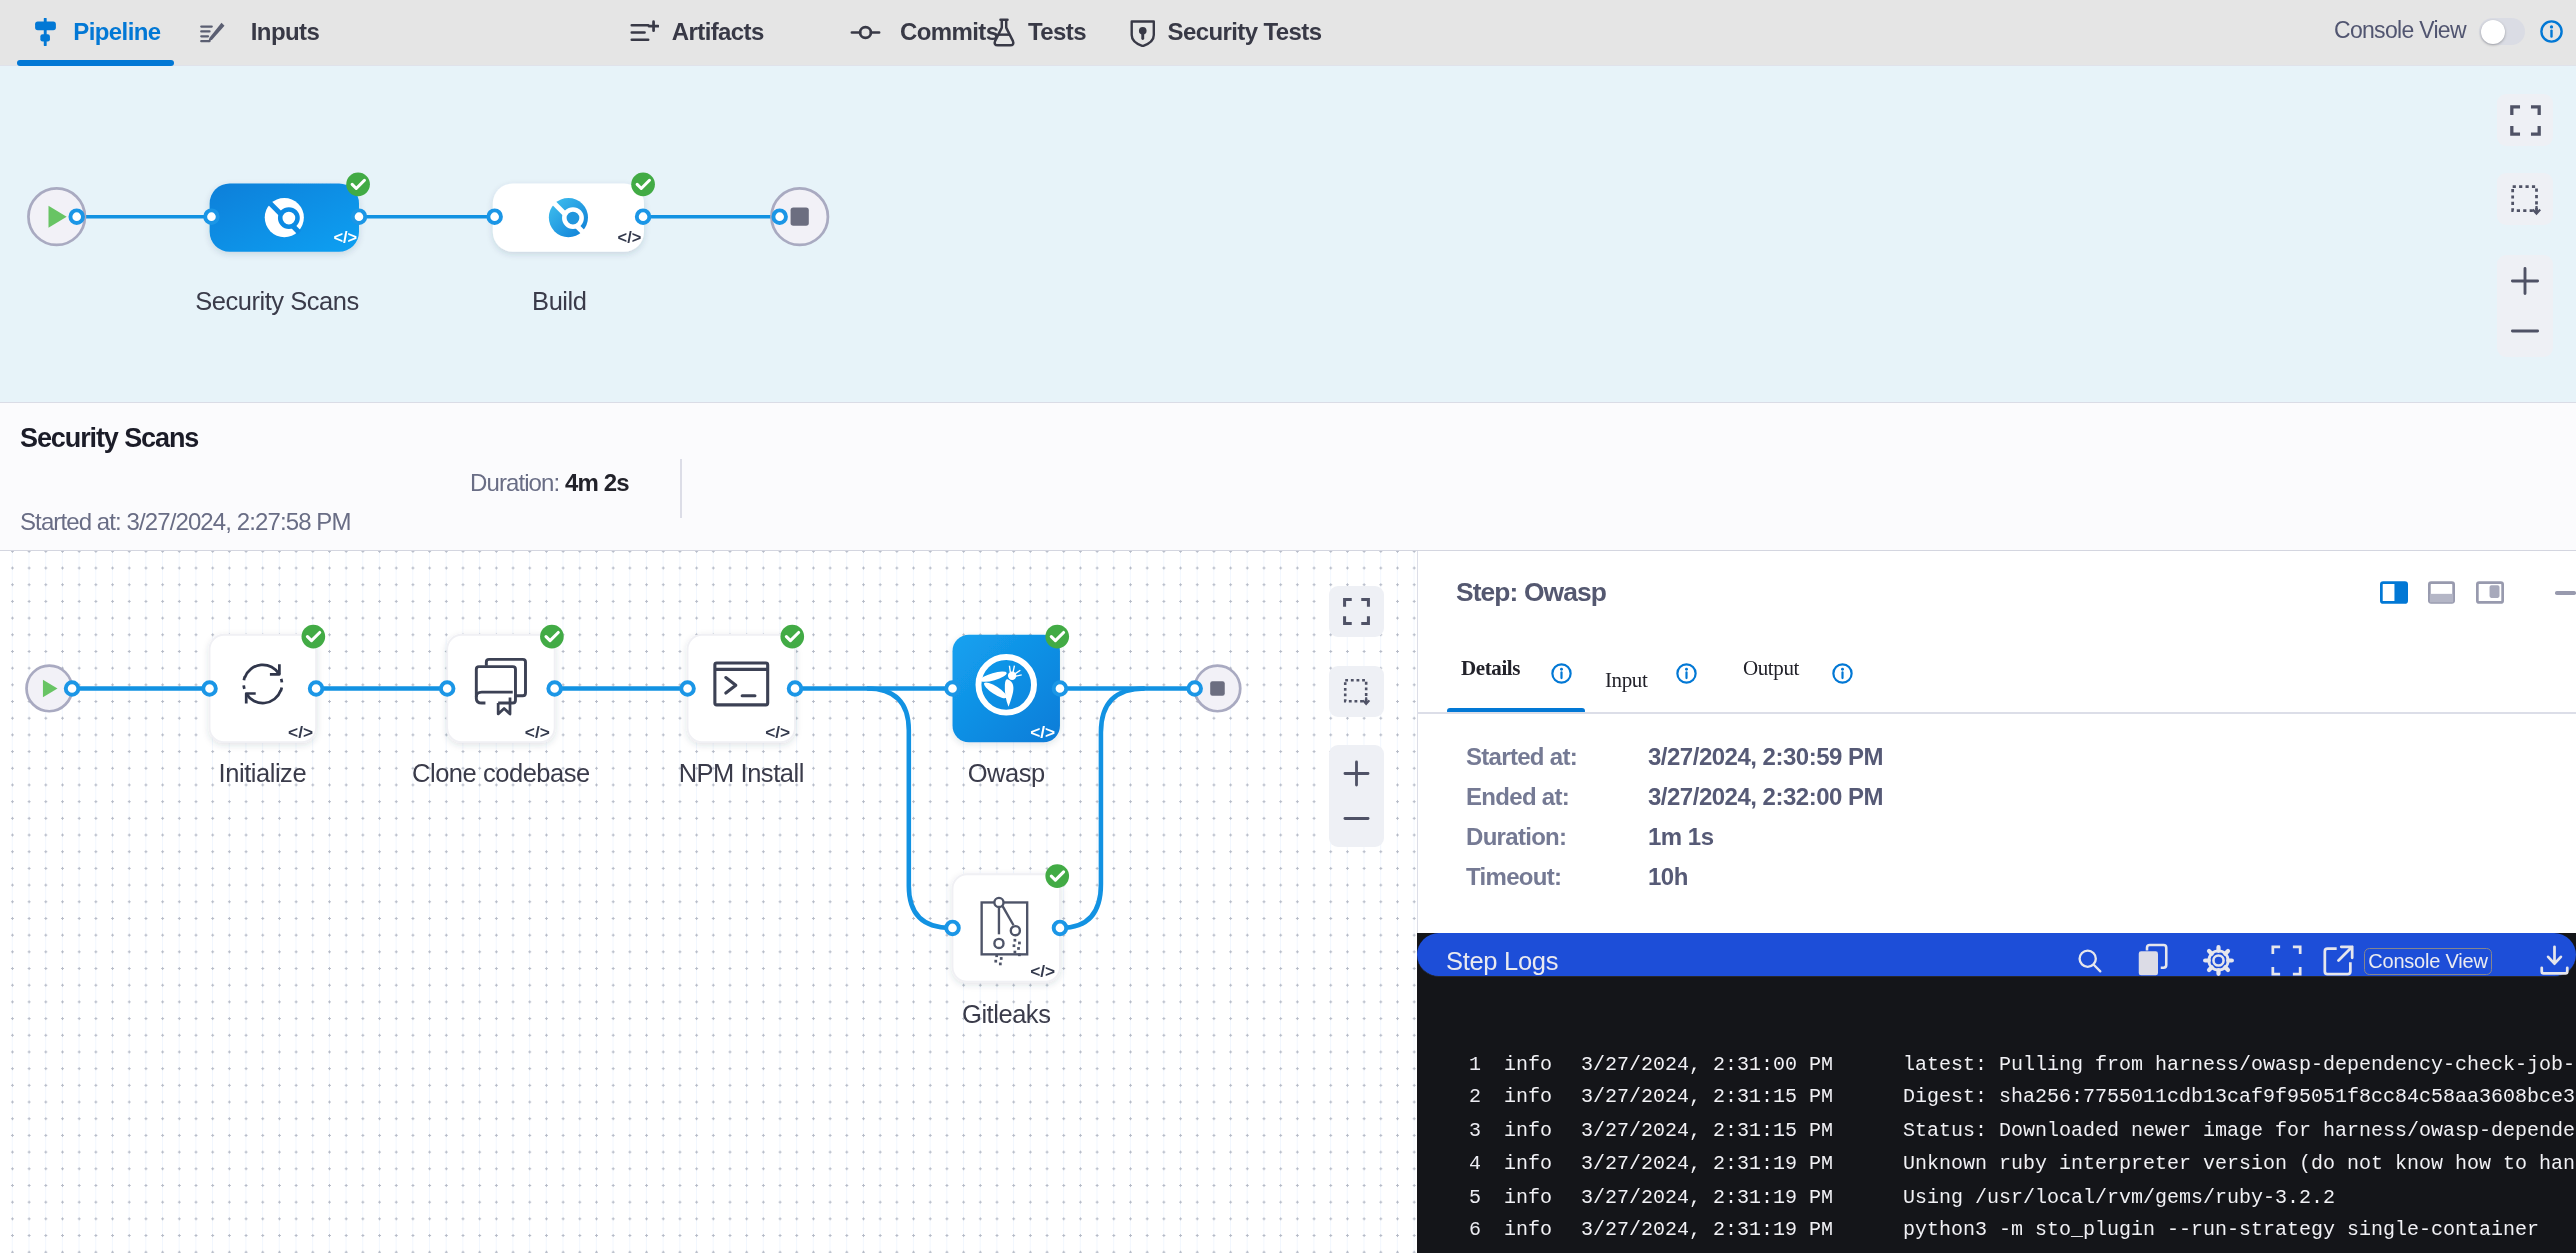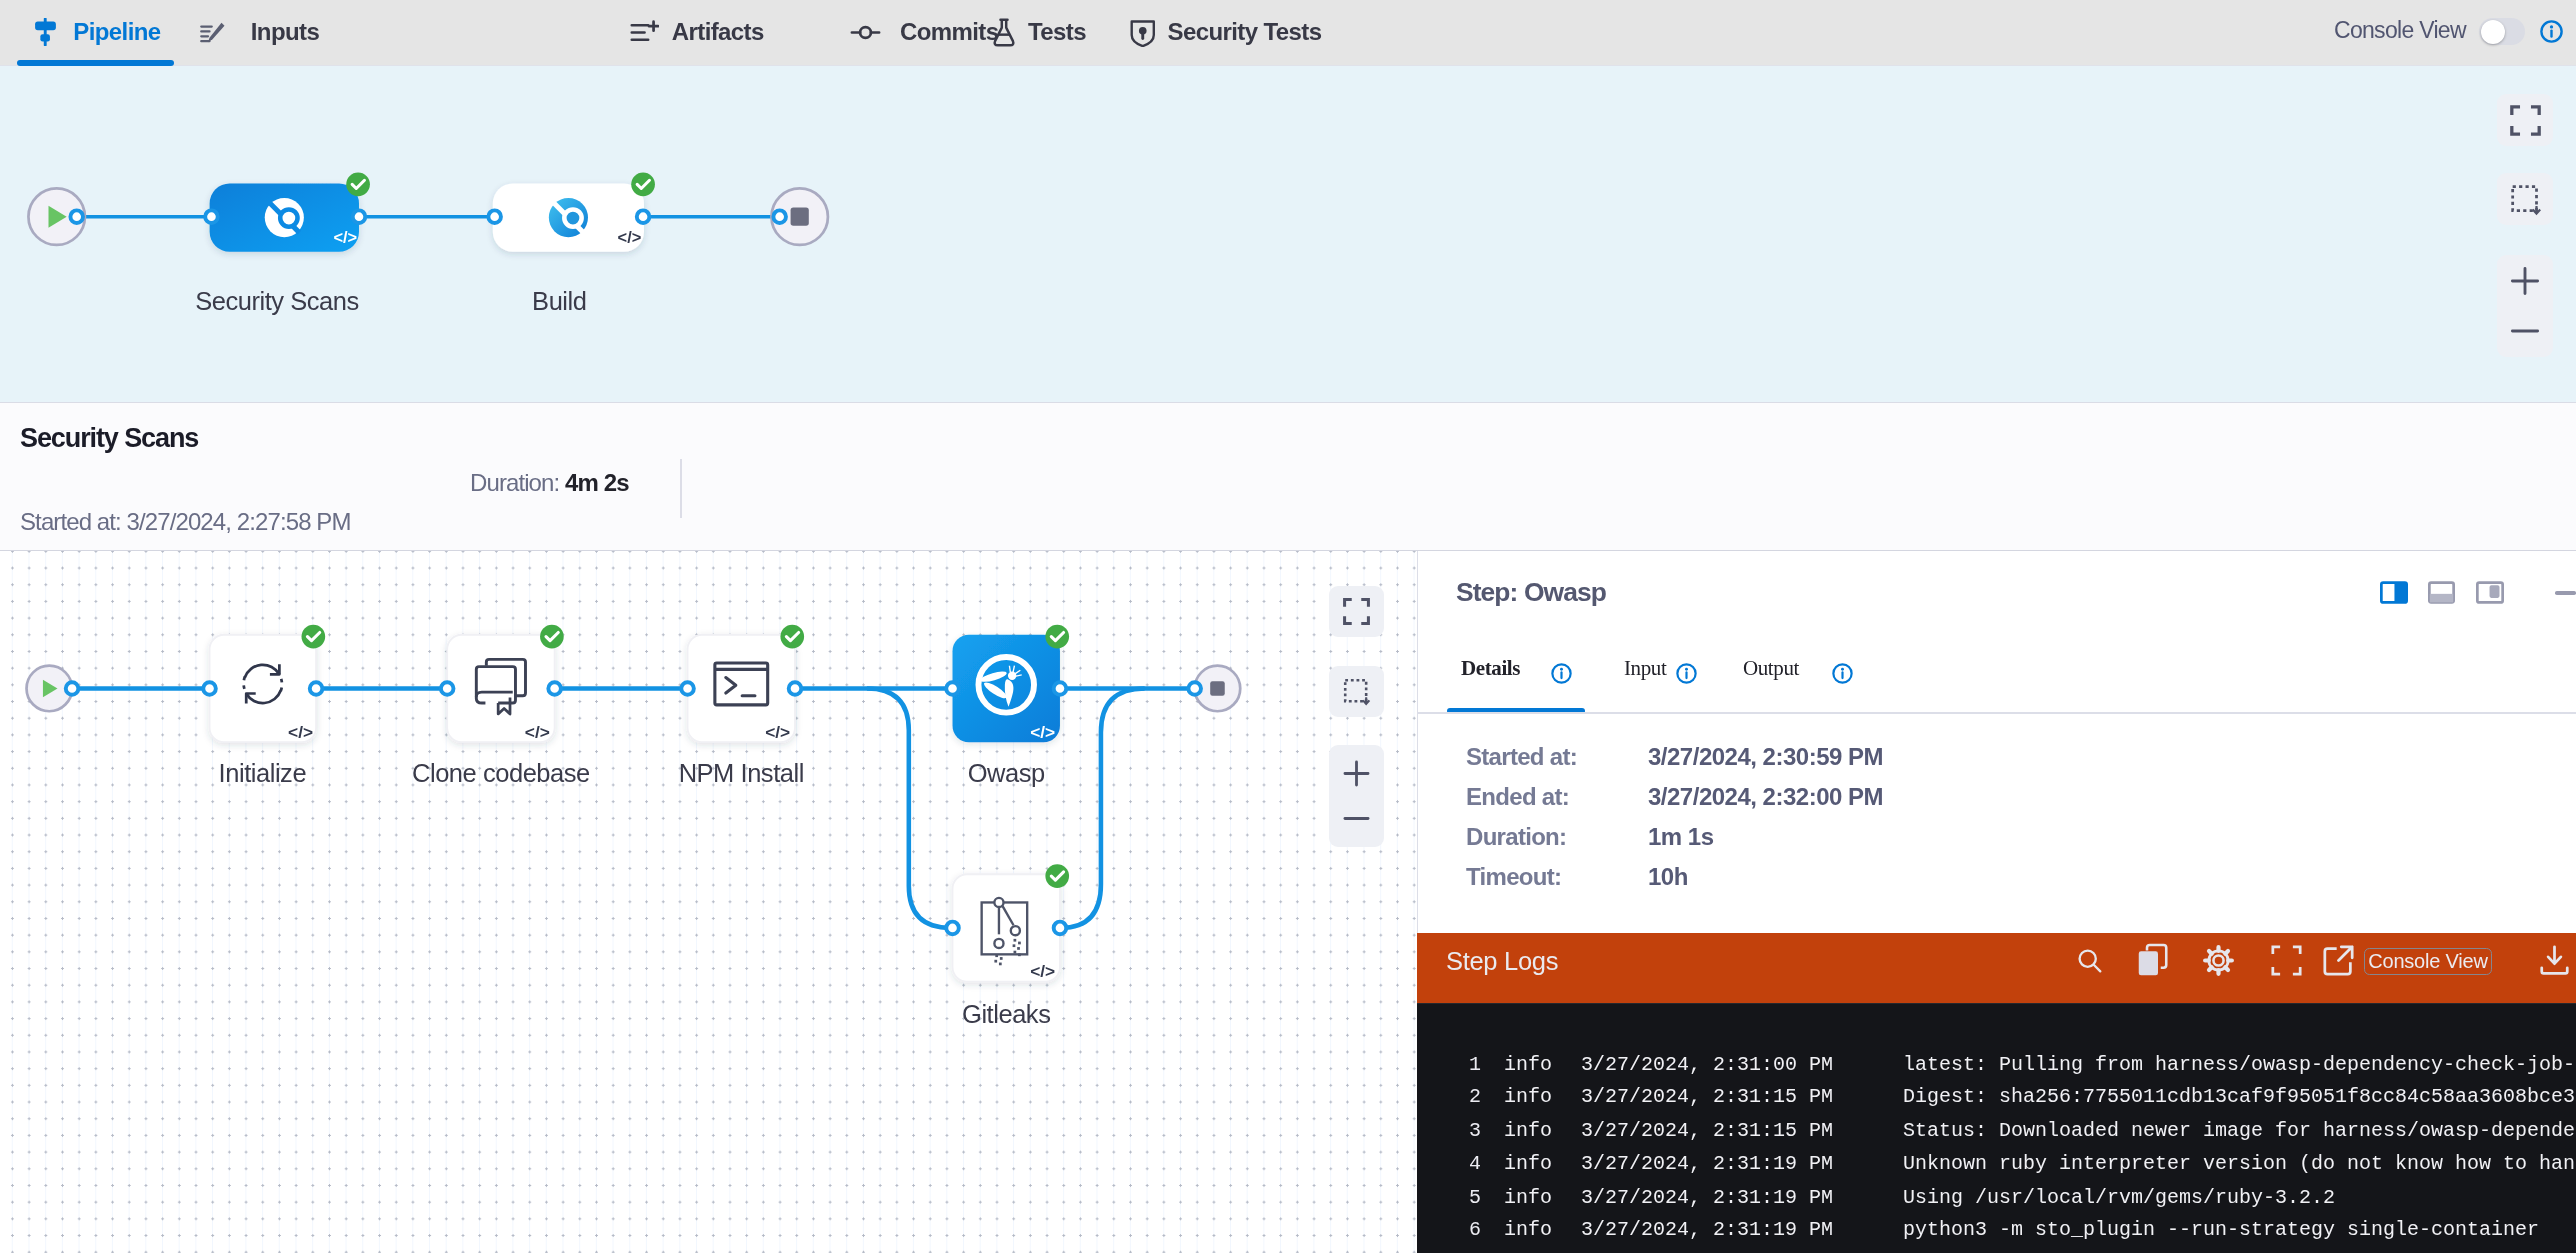--- a/index.html
+++ b/index.html
@@ -38,21 +38,21 @@
 #steptitle { position:absolute; left:38px; top:25.5px; font-size:26.4px; font-weight:600; color:#545870; letter-spacing:-0.9px; }
 .ptab { position:absolute; top:105px; font-size:21px; color:#22222a; letter-spacing:-0.4px;font-family:Liberation Serif, serif; }
 .ptab.b { font-weight:700; }
 #ptab-underline { position:absolute; left:29px; top:157px; width:138px; height:5.5px; border-radius:3.6px; background:#0278d5; }
 #ptab-border { position:absolute; left:0px; top:161px; width:1159px; height:1.8px; background:#dcdee8; }
 .lrow-label { position:absolute; left:48px; font-size:24px; font-weight:600; color:#757a94; letter-spacing:-0.7px; }
 .lrow-val { position:absolute; left:230px; font-size:24px; font-weight:700; color:#565a76; letter-spacing:-0.5px; }
 
 
 #logs { position:absolute; left:1417px; top:933px; width:1159px; height:321px; background:#141519; overflow:hidden; }
-#loghead { position:absolute; left:0; top:0; width:1159px; height:71px; background:#c2410c; border-bottom:0.9px solid #26272c; }
+#loghead { position:absolute; left:0; top:0; width:1159px; height:44px; background:#1d4ed8; border-bottom:0.9px solid #26272c;border-radius:23px; }
 #loghead .title { position:absolute; left:29px; top:13.7px; font-size:25.5px; color:#eaeaef; letter-spacing:-0.3px; }
 #logbody { position:absolute; left:0; top:54px; width:1159px; height:267px; font-family:"Liberation Mono", monospace; font-size:20px; color:#f1f1f5; }
 .logline { position:absolute; white-space:pre; }
 .lnum { position:absolute; width:64px; text-align:right; color:#ececf2; }
 #consolebtn { position:absolute; left:947px; top:14.6px; width:128px; height:27px; border:1.8px solid #85868e; border-radius:5.5px; color:#ebebf0; font-size:20px; white-space:nowrap; letter-spacing:-0.5px; display:flex; align-items:center; justify-content:center; letter-spacing:-0.2px; }
 </style>
 </head>
 <body>
 <div id="page">
 
@@ -378,21 +378,21 @@
       <rect x="15" y="4.5" width="11" height="14" rx="2" fill="#a7a9bb"></rect>
     </svg>
     <div class="abs" style="left:1137px; top:40px; width:21px; height:3.6px; border-radius:1.8px; background:#989aae;"></div>
 
     <div class="ptab b" style="left:43px;">Details</div>
     <svg class="abs" style="left:133px; top:112px;" width="21" height="21" viewBox="0 0 23 23" fill="none">
       <circle cx="11.5" cy="11.5" r="10" stroke="#0278d5" stroke-width="2.4"></circle>
       <circle cx="11.5" cy="6.8" r="1.6" fill="#0278d5"></circle>
       <path d="M11.5 10.3 V16.5" stroke="#0278d5" stroke-width="2.4" stroke-linecap="round"></path>
     </svg>
-    <div class="ptab" style="left:206px;">Input</div>
+    <div class="ptab" style="left:187px;margin-top:12px;">Input</div>
     <svg class="abs" style="left:258px; top:112px;" width="21" height="21" viewBox="0 0 23 23" fill="none">
       <circle cx="11.5" cy="11.5" r="10" stroke="#0278d5" stroke-width="2.4"></circle>
       <circle cx="11.5" cy="6.8" r="1.6" fill="#0278d5"></circle>
       <path d="M11.5 10.3 V16.5" stroke="#0278d5" stroke-width="2.4" stroke-linecap="round"></path>
     </svg>
     <div class="ptab" style="left:325px;">Output</div>
     <svg class="abs" style="left:414px; top:112px;" width="21" height="21" viewBox="0 0 23 23" fill="none">
       <circle cx="11.5" cy="11.5" r="10" stroke="#0278d5" stroke-width="2.4"></circle>
       <circle cx="11.5" cy="6.8" r="1.6" fill="#0278d5"></circle>
       <path d="M11.5 10.3 V16.5" stroke="#0278d5" stroke-width="2.4" stroke-linecap="round"></path>

